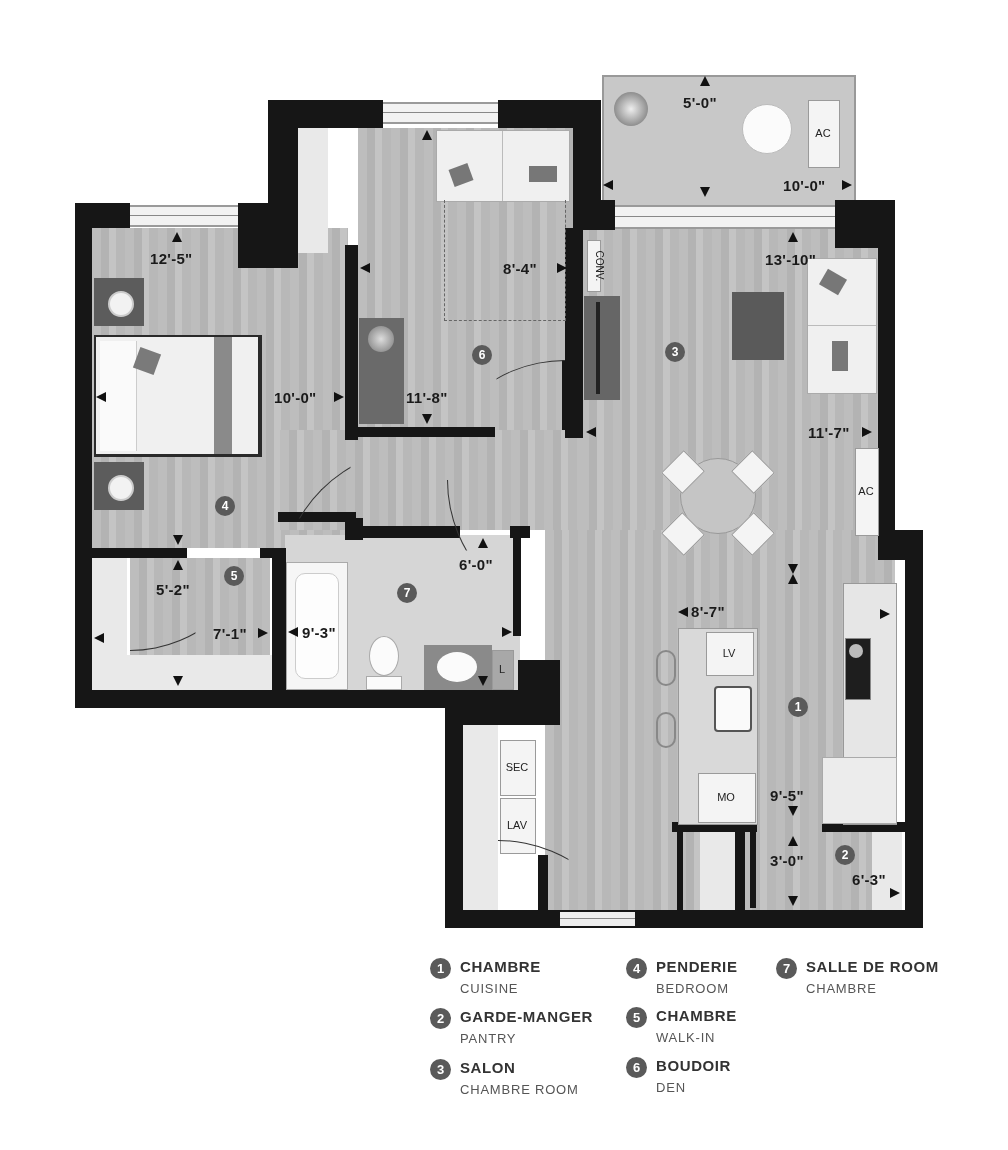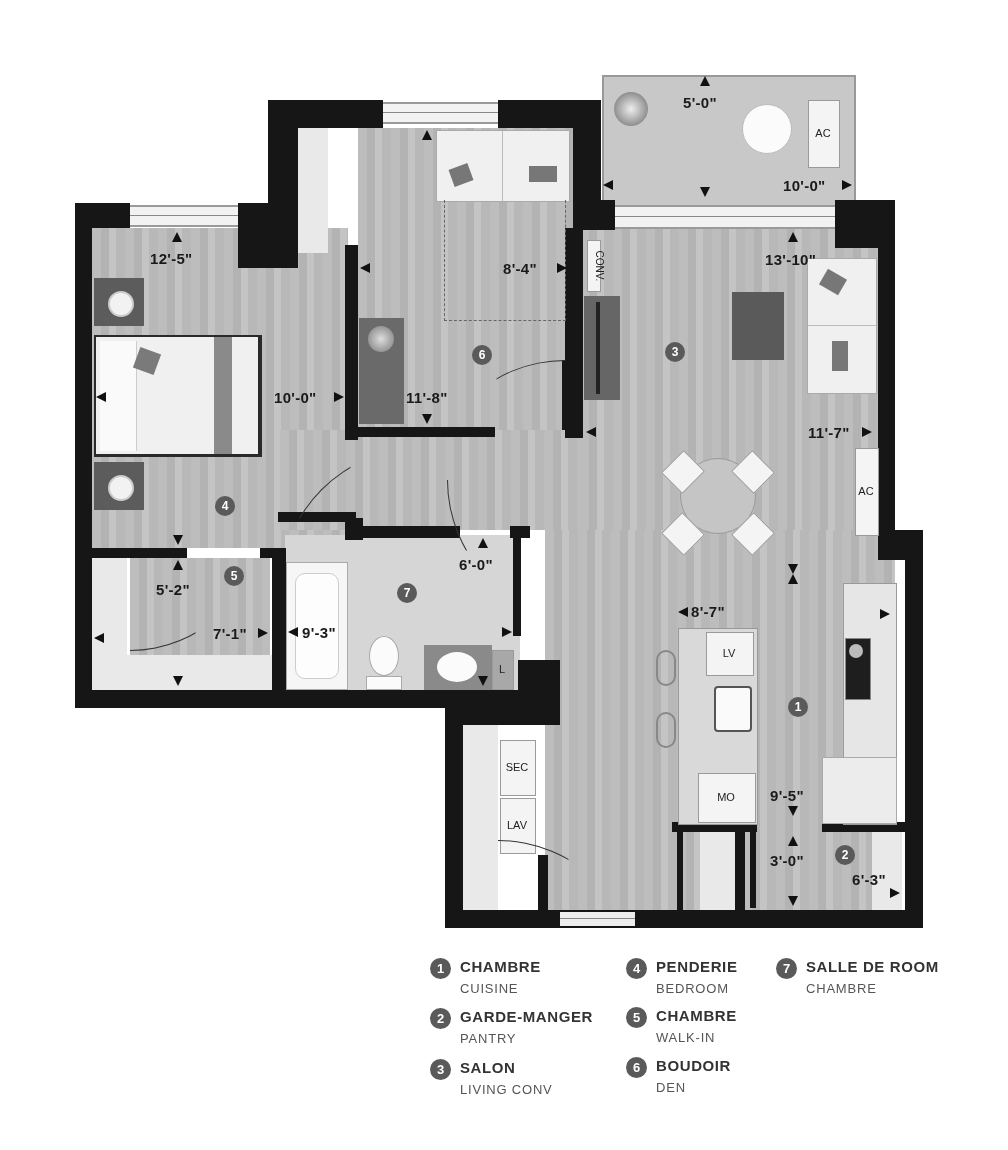--- a/index.html
+++ b/index.html
@@ -241,21 +241,21 @@
     <div class="legend-en">CUISINE</div>
   </div>
   <div class="legend-item" style="left:0;top:50px;">
     <div class="legend-badge">2</div>
     <div class="legend-fr">GARDE-MANGER</div>
     <div class="legend-en">PANTRY</div>
   </div>
   <div class="legend-item" style="left:0;top:101px;">
     <div class="legend-badge">3</div>
     <div class="legend-fr">SALON</div>
-    <div class="legend-en">LIVING CONV</div>
+    <div class="legend-en">CHAMBRE ROOM</div>
   </div>
   <div class="legend-item" style="left:196px;top:0;">
     <div class="legend-badge">4</div>
     <div class="legend-fr">PENDERIE</div>
     <div class="legend-en">BEDROOM</div>
   </div>
   <div class="legend-item" style="left:196px;top:49px;">
     <div class="legend-badge">5</div>
     <div class="legend-fr">CHAMBRE</div>
     <div class="legend-en">WALK-IN</div>

